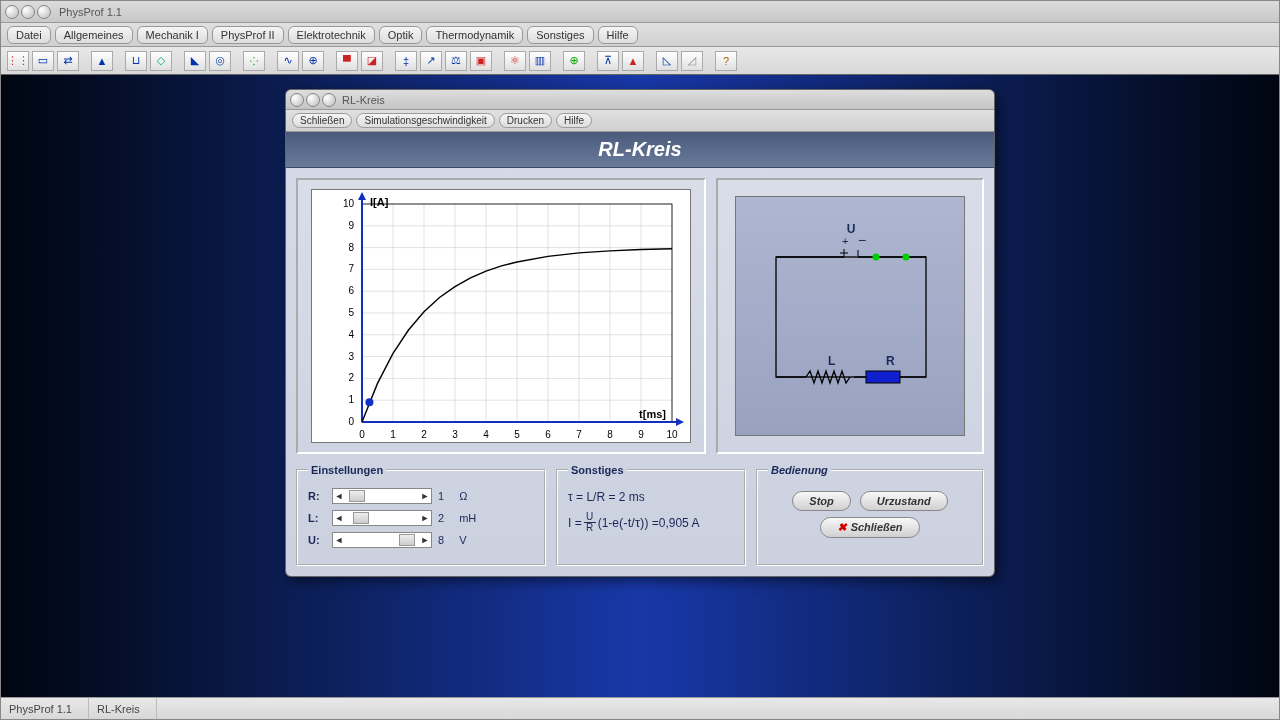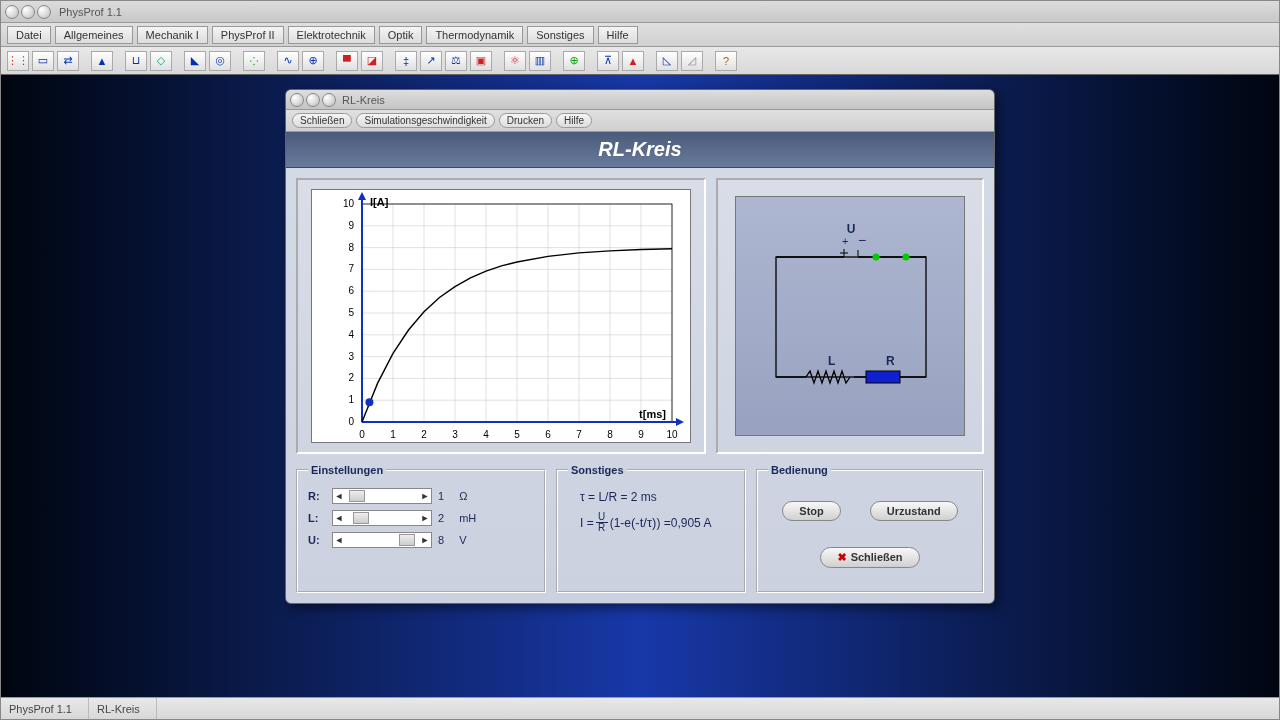--- a/index.html
+++ b/index.html
@@ -8,21 +8,21 @@
 .outer { width: 100%; height: 100%; background: linear-gradient(90deg, #000510 0%, #0a1a4a 20%, #1838a8 50%, #0a1a4a 80%, #000510 100%); border: 1px solid #888; position: relative; }
 
 
 .titlebar { height: 22px; background: linear-gradient(#dcdcdc,#c8c8c8); display: flex; align-items: center; padding: 0 4px; border-bottom: 1px solid #999; }
 .win-btns { display: flex; gap: 2px; }
 .win-btn { width: 14px; height: 14px; border-radius: 50%; background: radial-gradient(circle at 30% 30%, #fff, #bbb); border: 1px solid #888; }
 .titlebar .title { font-size: 11px; color: #555; margin-left: 8px; }
 
 
 .menubar { height: 24px; background: linear-gradient(#e0e0e0,#d0d0d0); display: flex; align-items: center; padding: 0 6px; gap: 4px; border-bottom: 1px solid #999; }
-.menubar .tab { font-size: 11px; color: #333; padding: 2px 8px; border: 1px solid #999; border-radius: 0; background: linear-gradient(#f5f5f5,#ddd); cursor: pointer; }
+.menubar .tab { font-size: 11px; color: #333; padding: 2px 8px; border: 1px solid #999; border-radius: 6px; background: linear-gradient(#f5f5f5,#ddd); cursor: pointer; }
 
 
 .toolbar { height: 28px; background: linear-gradient(#e8e8e8,#d8d8d8); display: flex; align-items: center; padding: 0 6px; gap: 3px; border-bottom: 1px solid #666; }
 .tool { width: 22px; height: 20px; border: 1px solid #aaa; background: linear-gradient(#fff,#e0e0e0); display:flex; align-items:center; justify-content:center; font-size:11px; cursor:pointer; }
 .tool-sep { width: 6px; }
 
 
 .content { position: absolute; top: 78px; left: 0; right: 0; bottom: 22px; display: flex; justify-content: center; align-items: flex-start; }
 
 
@@ -43,33 +43,33 @@
 .graph-panel { width: 410px; height: 276px; display:flex; align-items:center; justify-content:center;}
 .circuit-panel { flex:1; height: 276px; display:flex; align-items:center; justify-content:center;}
 
 .graph { width: 380px; height: 254px; background:#fff; border:1px solid #777; position:relative;}
 .circuit { width: 230px; height: 240px; background: linear-gradient(#aeb6d0,#98a2c0); border:1px solid #777; position:relative;}
 
 fieldset { border:2px groove #fff; padding:6px 10px 10px 10px; font-size:11px; color:#1a2858; }
 fieldset legend { font-weight:bold; font-size:11px; padding:0 3px; color:#1a2858;}
 .settings-panel { width: 250px; }
 .results-panel { width: 190px; }
-.controls-panel { flex:1; }
+.controls-panel { flex:1;font-style:italic; }
 
 .slider-row { display:flex; align-items:center; gap:6px; margin:6px 0; font-size:11px;}
 .slider-row .lab { width:18px; font-weight:bold; color:#1a2858;}
 .slider { width: 100px; height:16px; background:#fff; border:1px solid #888; display:flex; align-items:center; justify-content:space-between; position:relative; }
 .slider .arrow { width:12px; text-align:center; font-size:9px; cursor:pointer; color:#333;}
 .slider .thumb { position:absolute; top:1px; height:12px; width:16px; background:linear-gradient(#eee,#ccc); border:1px solid #999;}
 
-.btn { display:inline-block; padding:3px 16px; font-size:11px; font-weight:bold; color:#333; background:linear-gradient(#f8f8f8,#d0d0d0); border:1px solid #888; border-radius:12px; cursor:pointer; margin:13px;}
+.btn { display:inline-block; padding:3px 16px; font-size:11px; font-weight:bold; color:#333; background:linear-gradient(#f8f8f8,#d0d0d0); border:1px solid #888; border-radius:12px; cursor:pointer; margin:3px;}
 .btn.close { }
 .btn .x { color:#c00; font-weight:bold; margin-right:4px;}
 
-.formula { font-size:12px; color:#1a2858; margin:8px 12px;}
+.formula { font-size:12px; color:#1a2858; margin:8px 0;}
 </style>
 </head>
 <body>
 
 <div class="outer">
 
   <div class="titlebar">
     <div class="win-btns">
       <div class="win-btn"></div>
       <div class="win-btn"></div>

